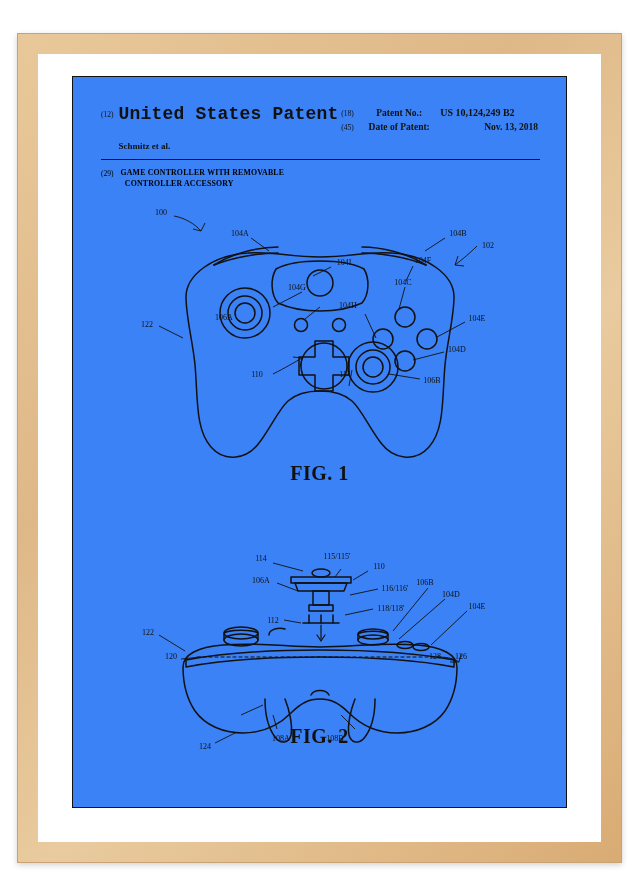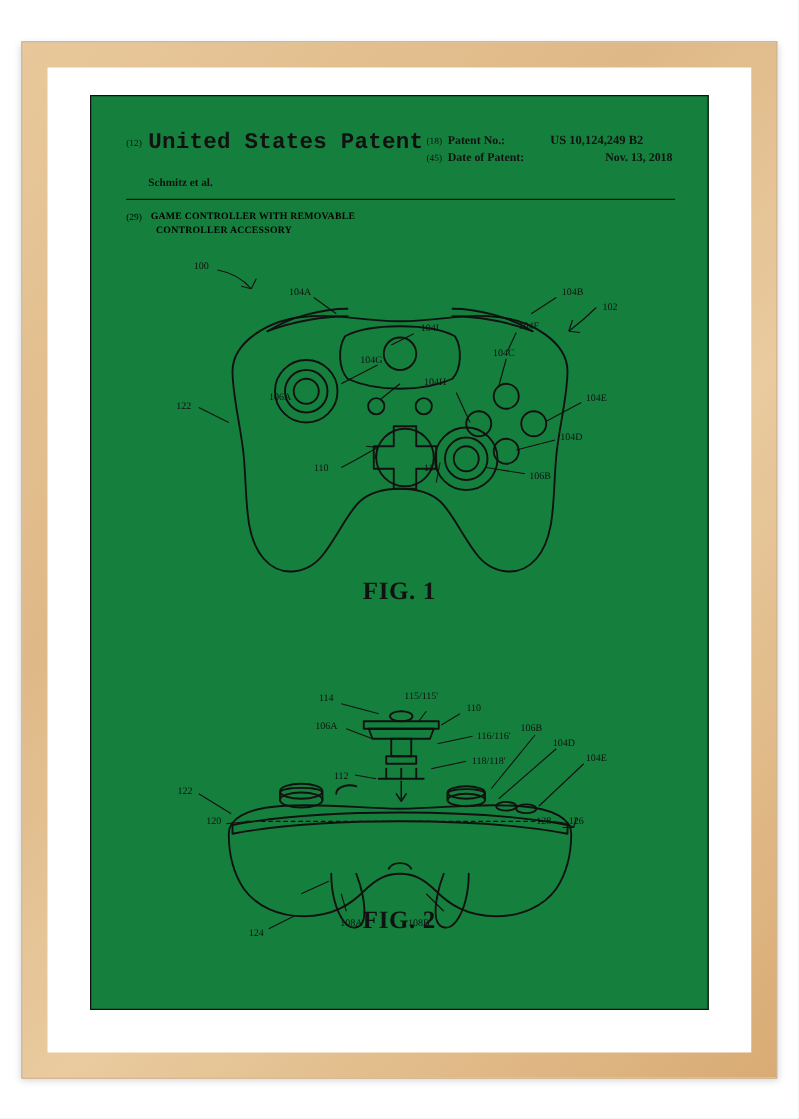--- a/index.html
+++ b/index.html
@@ -35,21 +35,21 @@
     background: #ffffff;
   }
 
   
   .sheet {
     position: absolute;
     left: 72px;
     top: 76px;
     width: 495px;
     height: 732px;
-    background: #15803d;
+    background: #3b82f6;
     border: 1px solid #111111;
     box-sizing: border-box;
     overflow: hidden;
   }
 
   .head {
     position: absolute;
     left: 0;
     top: 0;
     width: 100%;
@@ -104,20 +104,21 @@
   .hr-line .sup {
     font-size: 7.5px;
     width: 17px;
     display: inline-block;
   }
   .hr-line .lbl {
     font-weight: bold;
     font-size: 9.5px;
     width: 82px;
     display: inline-block;
+    text-align: center;
   }
   .hr-line .val {
     font-weight: bold;
     font-size: 10px;
   }
   .hr-line .val.date {
     font-size: 9.5px;
     margin-left: 44px;
   }
 

